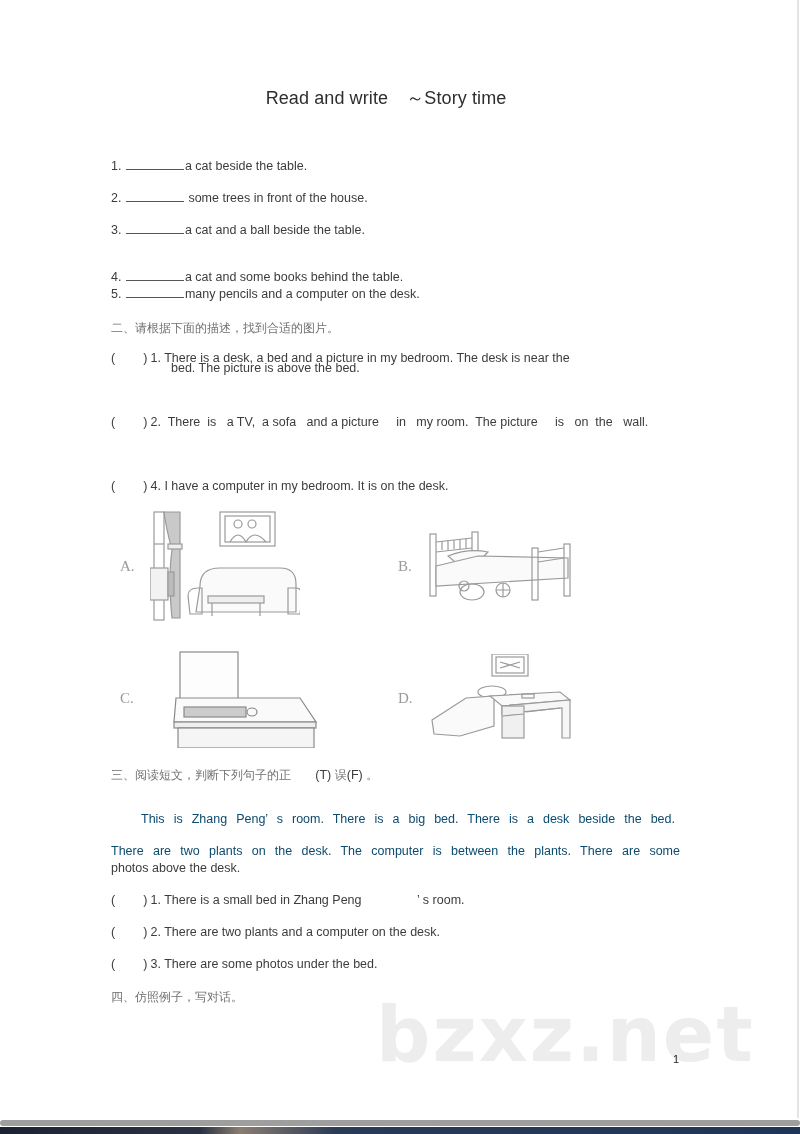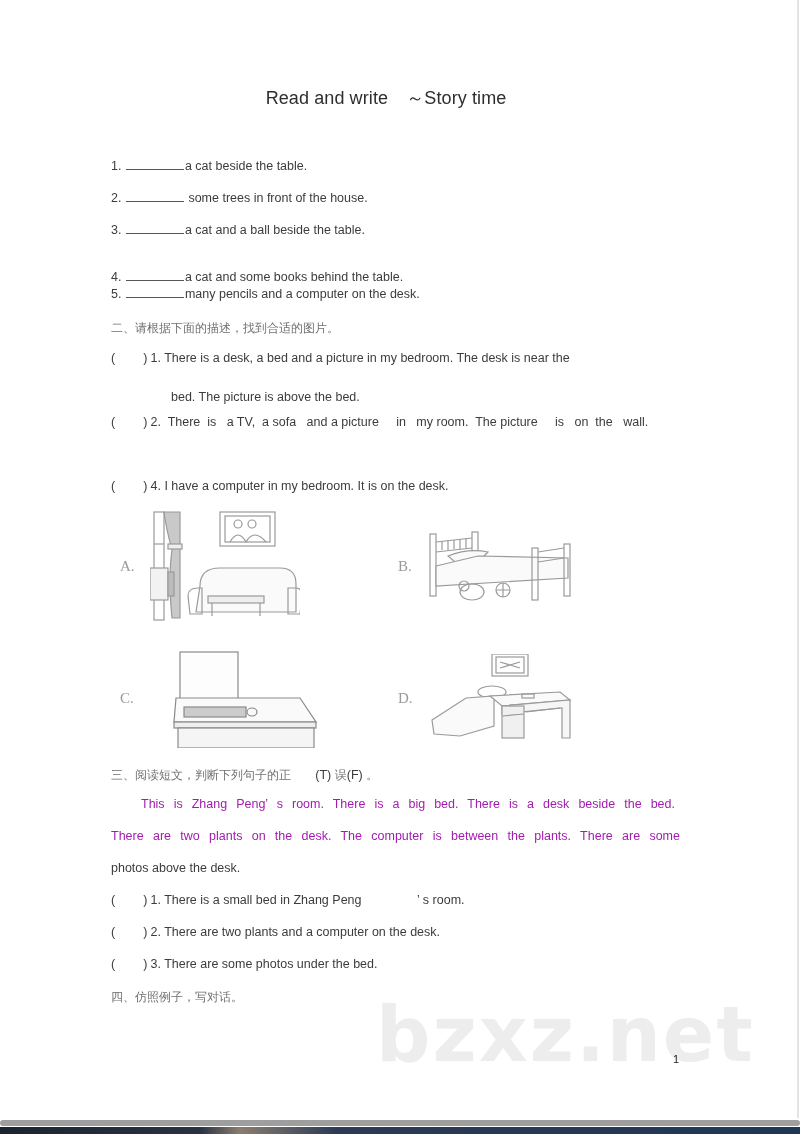--- a/index.html
+++ b/index.html
@@ -16,21 +16,21 @@
   .title {
     position: absolute; left: 0; width: 772px; top: 86px; text-align: center;
     font-size: 18px; color: #2e2e2e; letter-spacing: 0.1px;
   }
   .line {
     position: absolute; left: 111px; font-size: 12.5px; color: #3c3c3c; white-space: pre;
   }
   .zh { font-family: "DejaVu Serif", "Liberation Serif", serif; color: #707070; font-size: 12px; }
   .blank { display: inline-block; width: 58px; border-bottom: 1px solid #555; height: 1px; margin: 0 1px; }
   .paren { display: inline-block; width: 36px; }
-  .justify { position: absolute; left: 111px; width: 569px; font-size: 12.5px; color: #a21caf; text-align: justify; text-align-last: justify; }
+  .justify { position: absolute; left: 111px; width: 569px; font-size: 12.5px; color: #0c4a6e; text-align: justify; text-align-last: justify; margin-top: 15px; }
   .img-label { position: absolute; font-family: "Liberation Serif", serif; color: #9a9a9a; font-size: 15px; }
   .pic { position: absolute; }
   .watermark {
     position: absolute; left: 376px; top: 990px; font-family: "DejaVu Sans", sans-serif;
     font-weight: bold; font-size: 76px; color: #ededed; letter-spacing: 2px; text-align: right;
   }
   .pagenum { position: absolute; left: 673px; top: 1053px; font-size: 11px; color: #222; }
   .hscroll {
     position: absolute; left: 0; top: 1120px; width: 800px; height: 6px; background: #9e9e9e; border-radius: 3px;
   }
@@ -49,21 +49,21 @@
 
   <div class="line" style="top:159px;"><span>1.</span> <span class="blank"></span><span>a cat beside the table.</span></div>
   <div class="line" style="top:191px;"><span>2.</span> <span class="blank"></span><span> some trees in front of the house.</span></div>
   <div class="line" style="top:223px;"><span>3.</span> <span class="blank"></span><span>a cat and a ball beside the table.</span></div>
   <div class="line" style="top:255px;margin-top:15px;"><span>4.</span> <span class="blank"></span><span>a cat and some books behind the table.</span></div>
   <div class="line" style="top:287px;"><span>5.</span> <span class="blank"></span><span>many pencils and a computer on the desk.</span></div>
 
   <div class="line zh" style="top:320px;">二、请根据下面的描述，找到合适的图片。</div>
 
   <div class="line" style="top:351px;"><span class="paren"><span>(</span><span style="padding-left:28px">)</span></span> <span>1. There is a desk, a bed and a picture in my bedroom. The desk is near the</span></div>
-  <div class="line" style="top:390px; left:171px;">bed. The picture is above the bed.</div>
+  <div class="line" style="top:361px; left:171px;">bed. The picture is above the bed.</div>
   <div class="line" style="top:415px;"><span class="paren"><span>(</span><span style="padding-left:28px">)</span></span> <span>2.  There  is   a TV,  a sofa   and a picture     in   my room.  The picture     is   on  the   wall.</span></div>
   <div class="line" style="top:479px;"><span class="paren"><span>(</span><span style="padding-left:28px">)</span></span> <span>4. I have a computer in my bedroom. It is on the desk.</span></div>
 
   <div class="img-label" style="left:120px; top:558px;">A.</div>
   <svg class="pic" style="left:150px; top:508px;" width="150" height="115" viewBox="0 0 150 115">
     <g fill="none" stroke="#9a9a9a" stroke-width="1.2">
       <rect x="4" y="4" width="10" height="108"></rect>
       <line x1="4" y1="36" x2="14" y2="36"></line>
       <path d="M14 4 L30 4 L30 110 L22 110 Q18 70 22 42 Q16 20 14 4 Z" fill="#c9c9c9"></path>
       <rect x="18" y="36" width="14" height="5" fill="#eee"></rect>

